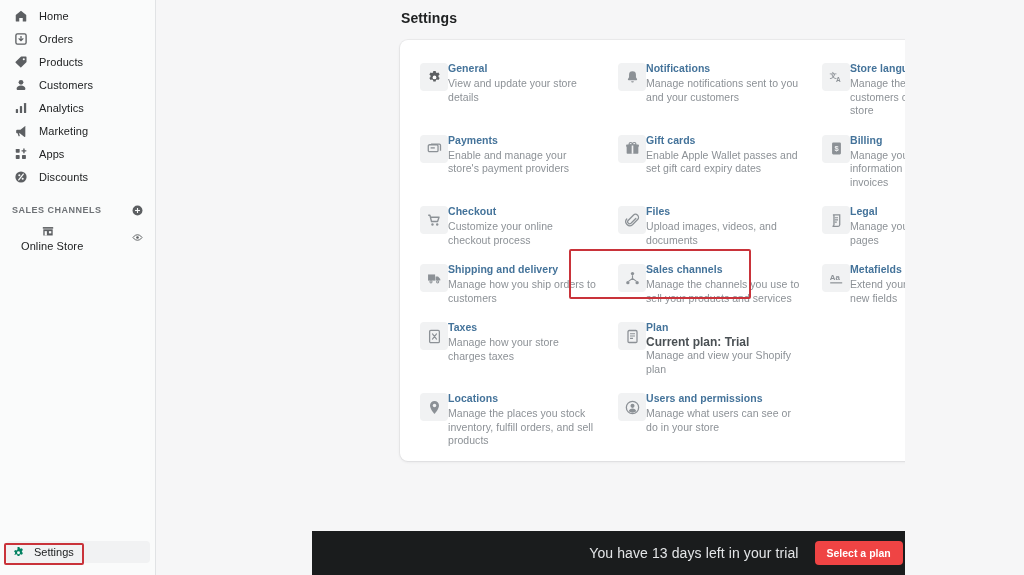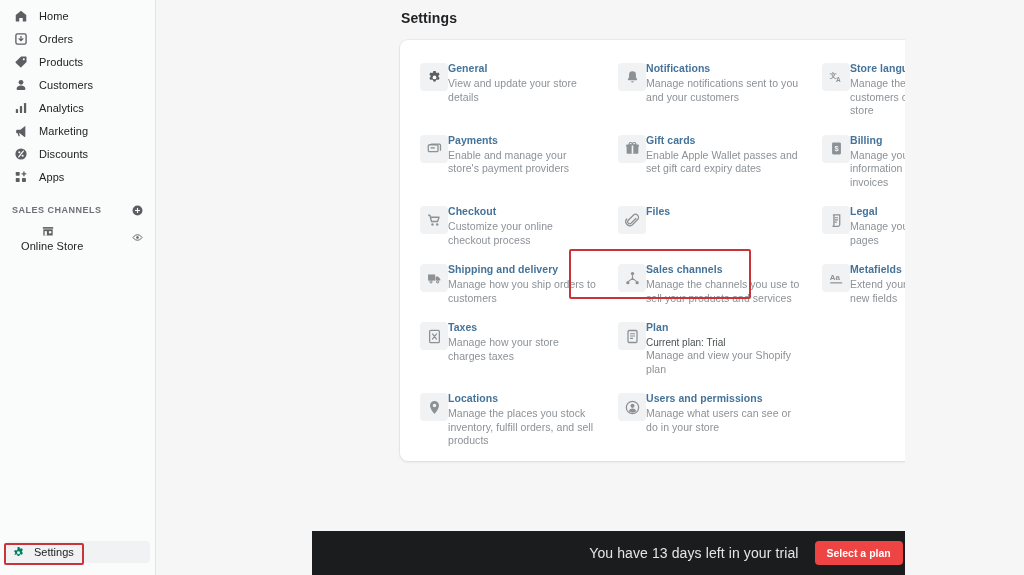--- a/index.html
+++ b/index.html
@@ -101,21 +101,21 @@
     flex: 0 0 28px;
     margin-top: 1px;
   }
   .cell .txt { padding-top: 0px; }
   .cell .t-title {
     font-size: 10.5px; font-weight: 700; color: #44739a;
     line-height: 13px; letter-spacing: 0.05px;
     margin-bottom: 2px; cursor: pointer;
   }
   .cell .t-strong {
-    font-size: 10px; color: #4a5054; line-height: 13px; font-weight: 400;
+    font-size: 12px; color: #4a5054; line-height: 13px; font-weight: 700;
   }
   .cell .t-desc {
     font-size: 10.5px; color: #8c9196; line-height: 13.5px;
     letter-spacing: 0.05px;
   }
   .cell.empty { visibility: hidden; }
 
   #shipping-highlight {
     position: absolute;
     left: 413px; top: 249px;
@@ -199,39 +199,39 @@
           <span class="ic">
             <svg width="14" height="14" viewBox="0 0 20 20">
               <path fill="#5c5f62" d="M16.8 3.1c-.4-.25-.9-.2-1.25.1L9.2 8.2H4.6a1.5 1.5 0 0 0-1.5 1.5v2.1c0 .83.67 1.5 1.5 1.5h.5l1.2 3.6a1 1 0 0 0 1.9-.63l-.99-2.97h1l6.34 5a1 1 0 0 0 1.62-.79V3.95c0-.35-.18-.67-.37-.85z"></path>
             </svg>
           </span>
           <span class="lbl">Marketing</span>
         </div>
         <div class="nav-item">
           <span class="ic">
             <svg width="14" height="14" viewBox="0 0 20 20">
-              <circle cx="10" cy="10" r="8" fill="#5c5f62"></circle>
-              <circle cx="7.6" cy="7.6" r="1.5" fill="#fafbfb"></circle>
-              <circle cx="12.4" cy="12.4" r="1.5" fill="#fafbfb"></circle>
-              <rect x="9.1" y="3.8" width="1.8" height="12.4" rx=".9" transform="rotate(38 10 10)" fill="#fafbfb"></rect>
-            </svg>
-          </span>
-          <span class="lbl">Discounts</span>
-        </div>
-        <div class="nav-item">
-          <span class="ic">
-            <svg width="14" height="14" viewBox="0 0 20 20">
               <rect x="2.5" y="2.7" width="5.6" height="5.6" rx="1" fill="#5c5f62"></rect>
               <rect x="2.5" y="11.4" width="5.6" height="5.6" rx="1" fill="#5c5f62"></rect>
               <rect x="11.4" y="11.4" width="5.6" height="5.6" rx="1" fill="#5c5f62"></rect>
               <rect x="13.2" y="1.8" width="2" height="7.4" rx="1" fill="#5c5f62"></rect>
               <rect x="10.5" y="4.5" width="7.4" height="2" rx="1" fill="#5c5f62"></rect>
             </svg>
           </span>
           <span class="lbl">Apps</span>
+        </div>
+        <div class="nav-item">
+          <span class="ic">
+            <svg width="14" height="14" viewBox="0 0 20 20">
+              <circle cx="10" cy="10" r="8" fill="#5c5f62"></circle>
+              <circle cx="7.6" cy="7.6" r="1.5" fill="#fafbfb"></circle>
+              <circle cx="12.4" cy="12.4" r="1.5" fill="#fafbfb"></circle>
+              <rect x="9.1" y="3.8" width="1.8" height="12.4" rx=".9" transform="rotate(38 10 10)" fill="#fafbfb"></rect>
+            </svg>
+          </span>
+          <span class="lbl">Discounts</span>
         </div>
       </div>
 
     <div class="section-head">
       <span class="ttl">SALES CHANNELS</span>
       <span class="plus">
         <svg width="11" height="11" viewBox="0 0 20 20">
             <circle cx="10" cy="10" r="9" fill="#5c5f62"></circle>
             <rect x="5.5" y="9" width="9" height="2" fill="#fafbfb"></rect>
             <rect x="9" y="5.5" width="2" height="9" fill="#fafbfb"></rect>
@@ -367,20 +367,21 @@
             </span>
           </div>
           <div class="cell">
             <span class="icon-box">
               <svg width="15" height="15" viewBox="0 0 20 20">
                 <path fill="none" stroke="#8c9196" stroke-width="1.7" stroke-linecap="round" d="M14.4 7.3 8 13.7a2.7 2.7 0 0 1-3.8-3.8l6.9-6.9a4 4 0 0 1 5.7 5.7l-6.9 6.9a5.4 5.4 0 0 1-7.6-7.6"></path>
               </svg>
             </span>
             <span class="txt">
               <div class="t-title">Files</div>
+              <div class="t-desc">Upload images, videos, and documents</div>
             </span>
           </div>
           <div class="cell">
             <span class="icon-box">
               <svg width="15" height="15" viewBox="0 0 20 20">
                 <path fill="none" stroke="#8c9196" stroke-width="1.7" d="M5.2 2.6h9.1v13.2a2 2 0 0 1-2 2H4.6a2 2 0 0 0 2-2V2.6"></path>
                 <path stroke="#8c9196" stroke-width="1.5" d="M7.4 6.3h4.6M7.4 9.2h4.6M7.4 12.1h3"></path>
               </svg>
             </span>
             <span class="txt">

